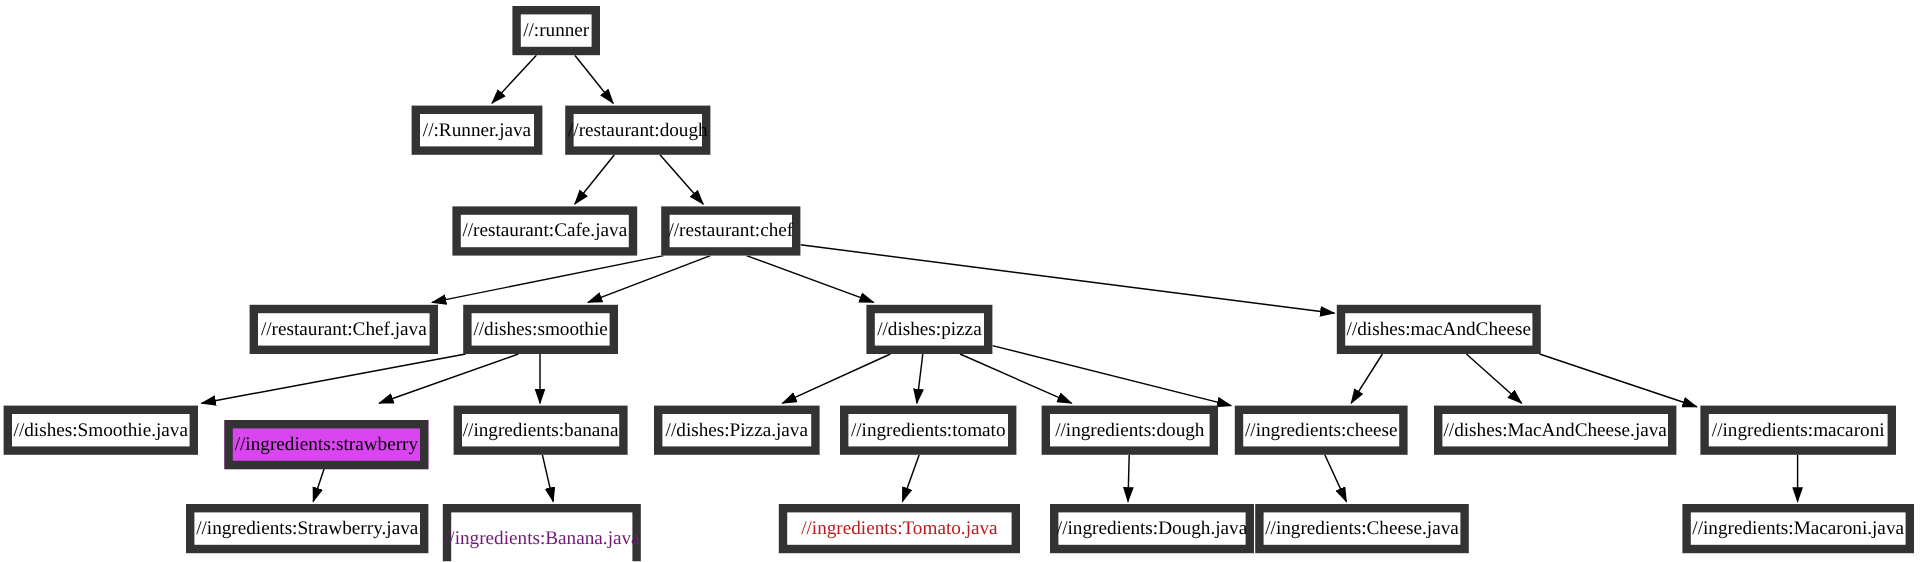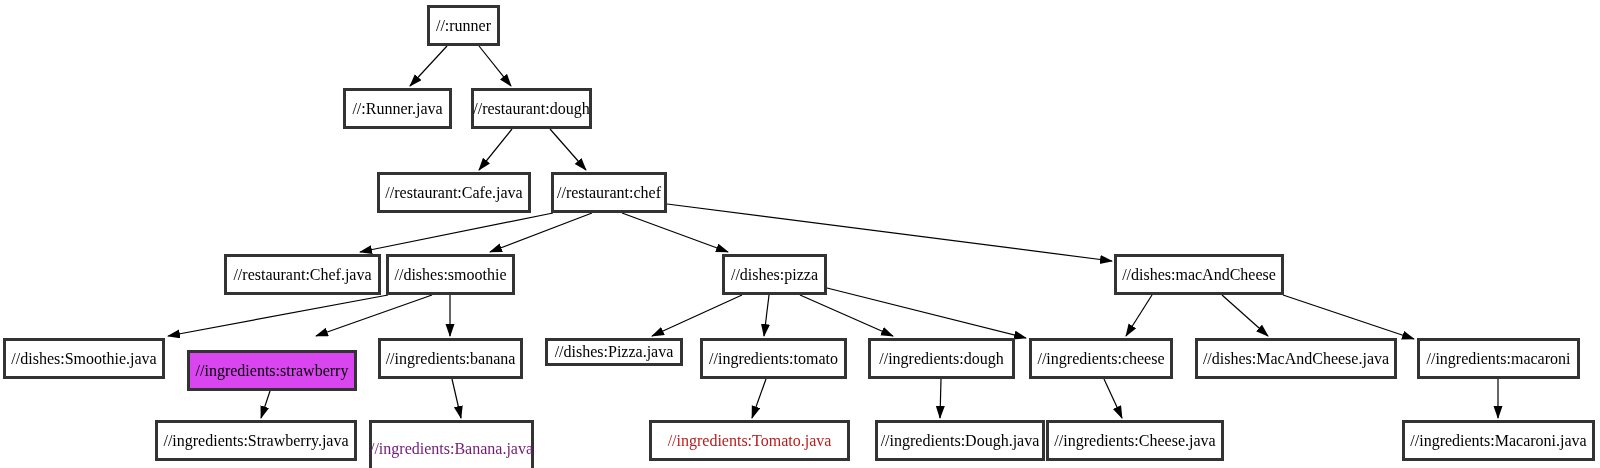--- a/index.html
+++ b/index.html
@@ -18,21 +18,21 @@
   #edge-layer {
     position: absolute;
     left: 0;
     top: 0;
     width: 1600px;
     height: 468px;
   }
   .node {
     position: absolute;
     box-sizing: border-box;
-    border: 3px solid #84cc16;
+    border: 7px solid #84cc16;
     background: #ffffff;
     color: #000000;
     display: flex;
     align-items: center;
     justify-content: center;
     font-size: 16px;
     line-height: 1;
     white-space: nowrap;
   }
 </style>
@@ -72,28 +72,28 @@
         <line x1="1104" y1="379" x2="1122" y2="418" stroke="#000000" stroke-width="1.2" marker-end="url(#arrowhead)"></line>
         <line x1="1498" y1="379" x2="1498" y2="418" stroke="#000000" stroke-width="1.2" marker-end="url(#arrowhead)"></line>
       </g>
   </svg>
   <div id="node-layer">
       <div class="node" style="left: 427px; top: 5px; width: 73px; height: 41px; border-color: rgb(51, 51, 51); background: rgb(255, 255, 255); color: rgb(0, 0, 0);">//:runner</div>
       <div class="node" style="left: 343px; top: 88px; width: 109px; height: 41px; border-color: rgb(51, 51, 51); background: rgb(255, 255, 255); color: rgb(0, 0, 0);">//:Runner.java</div>
       <div class="node" style="left: 471px; top: 88px; width: 121px; height: 41px; border-color: rgb(51, 51, 51); background: rgb(255, 255, 255); color: rgb(0, 0, 0);">//restaurant:dough</div>
       <div class="node" style="left: 377px; top: 172px; width: 154px; height: 41px; border-color: rgb(51, 51, 51); background: rgb(255, 255, 255); color: rgb(0, 0, 0);">//restaurant:Cafe.java</div>
       <div class="node" style="left: 551px; top: 172px; width: 116px; height: 41px; border-color: rgb(51, 51, 51); background: rgb(255, 255, 255); color: rgb(0, 0, 0);">//restaurant:chef</div>
-      <div class="node" style="left: 224px; top: 254px; width: 157px; height: 41px; border-color: rgb(51, 51, 51); background: rgb(255, 255, 255); color: rgb(0, 0, 0);">//restaurant:Chef.java</div>
+      <div class="node" style="left: 208px; top: 254px; width: 157px; height: 41px; border-color: rgb(51, 51, 51); background: rgb(255, 255, 255); color: rgb(0, 0, 0);">//restaurant:Chef.java</div>
       <div class="node" style="left: 386px; top: 254px; width: 129px; height: 41px; border-color: rgb(51, 51, 51); background: rgb(255, 255, 255); color: rgb(0, 0, 0);">//dishes:smoothie</div>
       <div class="node" style="left: 722px; top: 254px; width: 105px; height: 41px; border-color: rgb(51, 51, 51); background: rgb(255, 255, 255); color: rgb(0, 0, 0);">//dishes:pizza</div>
       <div class="node" style="left: 1114px; top: 254px; width: 170px; height: 41px; border-color: rgb(51, 51, 51); background: rgb(255, 255, 255); color: rgb(0, 0, 0);">//dishes:macAndCheese</div>
       <div class="node" style="left: 3px; top: 338px; width: 162px; height: 41px; border-color: rgb(51, 51, 51); background: rgb(255, 255, 255); color: rgb(0, 0, 0);">//dishes:Smoothie.java</div>
       <div class="node" style="left: 187px; top: 338px; width: 170px; height: 41px; border-color: rgb(51, 51, 51); background: #d946ef; color: rgb(0, 0, 0); margin-top: 12px;">//ingredients:strawberry</div>
       <div class="node" style="left: 378px; top: 338px; width: 145px; height: 41px; border-color: rgb(51, 51, 51); background: rgb(255, 255, 255); color: rgb(0, 0, 0); text-align: center;">//ingredients:banana</div>
-      <div class="node" style="left: 545px; top: 338px; width: 138px; height: 28px; border-color: rgb(51, 51, 51); background: rgb(255, 255, 255); color: rgb(0, 0, 0);">//dishes:Pizza.java</div>
+      <div class="node" style="left: 545px; top: 338px; width: 138px; height: 41px; border-color: rgb(51, 51, 51); background: rgb(255, 255, 255); color: rgb(0, 0, 0);">//dishes:Pizza.java</div>
       <div class="node" style="left: 700px; top: 338px; width: 147px; height: 41px; border-color: rgb(51, 51, 51); background: rgb(255, 255, 255); color: rgb(0, 0, 0);">//ingredients:tomato</div>
       <div class="node" style="left: 868px; top: 338px; width: 147px; height: 41px; border-color: rgb(51, 51, 51); background: rgb(255, 255, 255); color: rgb(0, 0, 0);">//ingredients:dough</div>
       <div class="node" style="left: 1029px; top: 338px; width: 144px; height: 41px; border-color: rgb(51, 51, 51); background: rgb(255, 255, 255); color: rgb(0, 0, 0);">//ingredients:cheese</div>
       <div class="node" style="left: 1195px; top: 338px; width: 202px; height: 41px; border-color: rgb(51, 51, 51); background: rgb(255, 255, 255); color: rgb(0, 0, 0);">//dishes:MacAndCheese.java</div>
       <div class="node" style="left: 1417px; top: 338px; width: 163px; height: 41px; border-color: rgb(51, 51, 51); background: rgb(255, 255, 255); color: rgb(0, 0, 0);">//ingredients:macaroni</div>
       <div class="node" style="left: 155px; top: 420px; width: 202px; height: 41px; border-color: rgb(51, 51, 51); background: rgb(255, 255, 255); color: rgb(0, 0, 0);">//ingredients:Strawberry.java</div>
       <div class="node" style="left: 369px; top: 420px; width: 165px; height: 57px; border-color: rgb(51, 51, 51); background: rgb(255, 255, 255); color: #701a75;">//ingredients:Banana.java</div>
       <div class="node" style="left: 649px; top: 420px; width: 201px; height: 41px; border-color: rgb(51, 51, 51); background: rgb(255, 255, 255); color: #b91c1c;">//ingredients:Tomato.java</div>
       <div class="node" style="left: 853px; top: 420px; width: 170px; height: 41px; border-color: rgb(51, 51, 51); background: rgb(255, 255, 255); color: rgb(0, 0, 0); margin-left: 22px;">//ingredients:Dough.java</div>
       <div class="node" style="left: 1046px; top: 420px; width: 178px; height: 41px; border-color: rgb(51, 51, 51); background: rgb(255, 255, 255); color: rgb(0, 0, 0);">//ingredients:Cheese.java</div>

